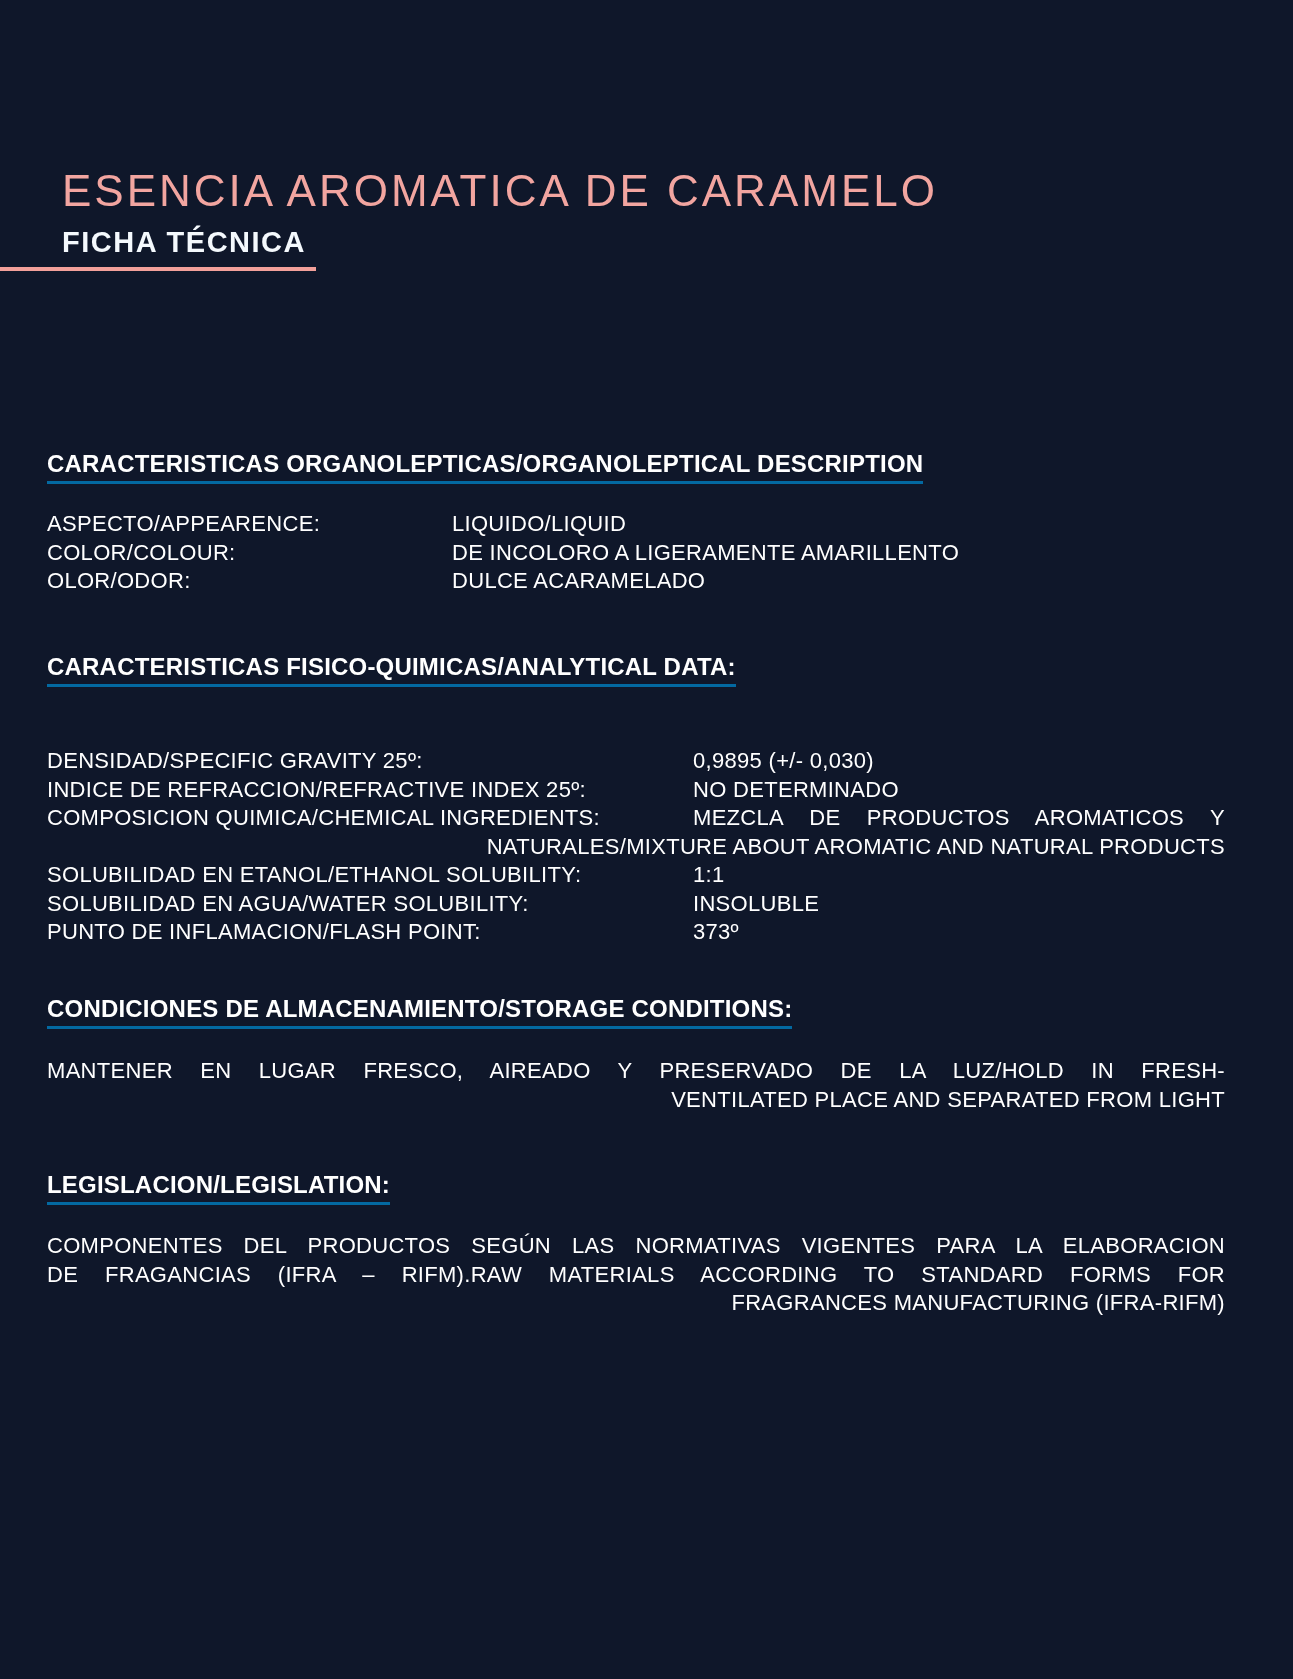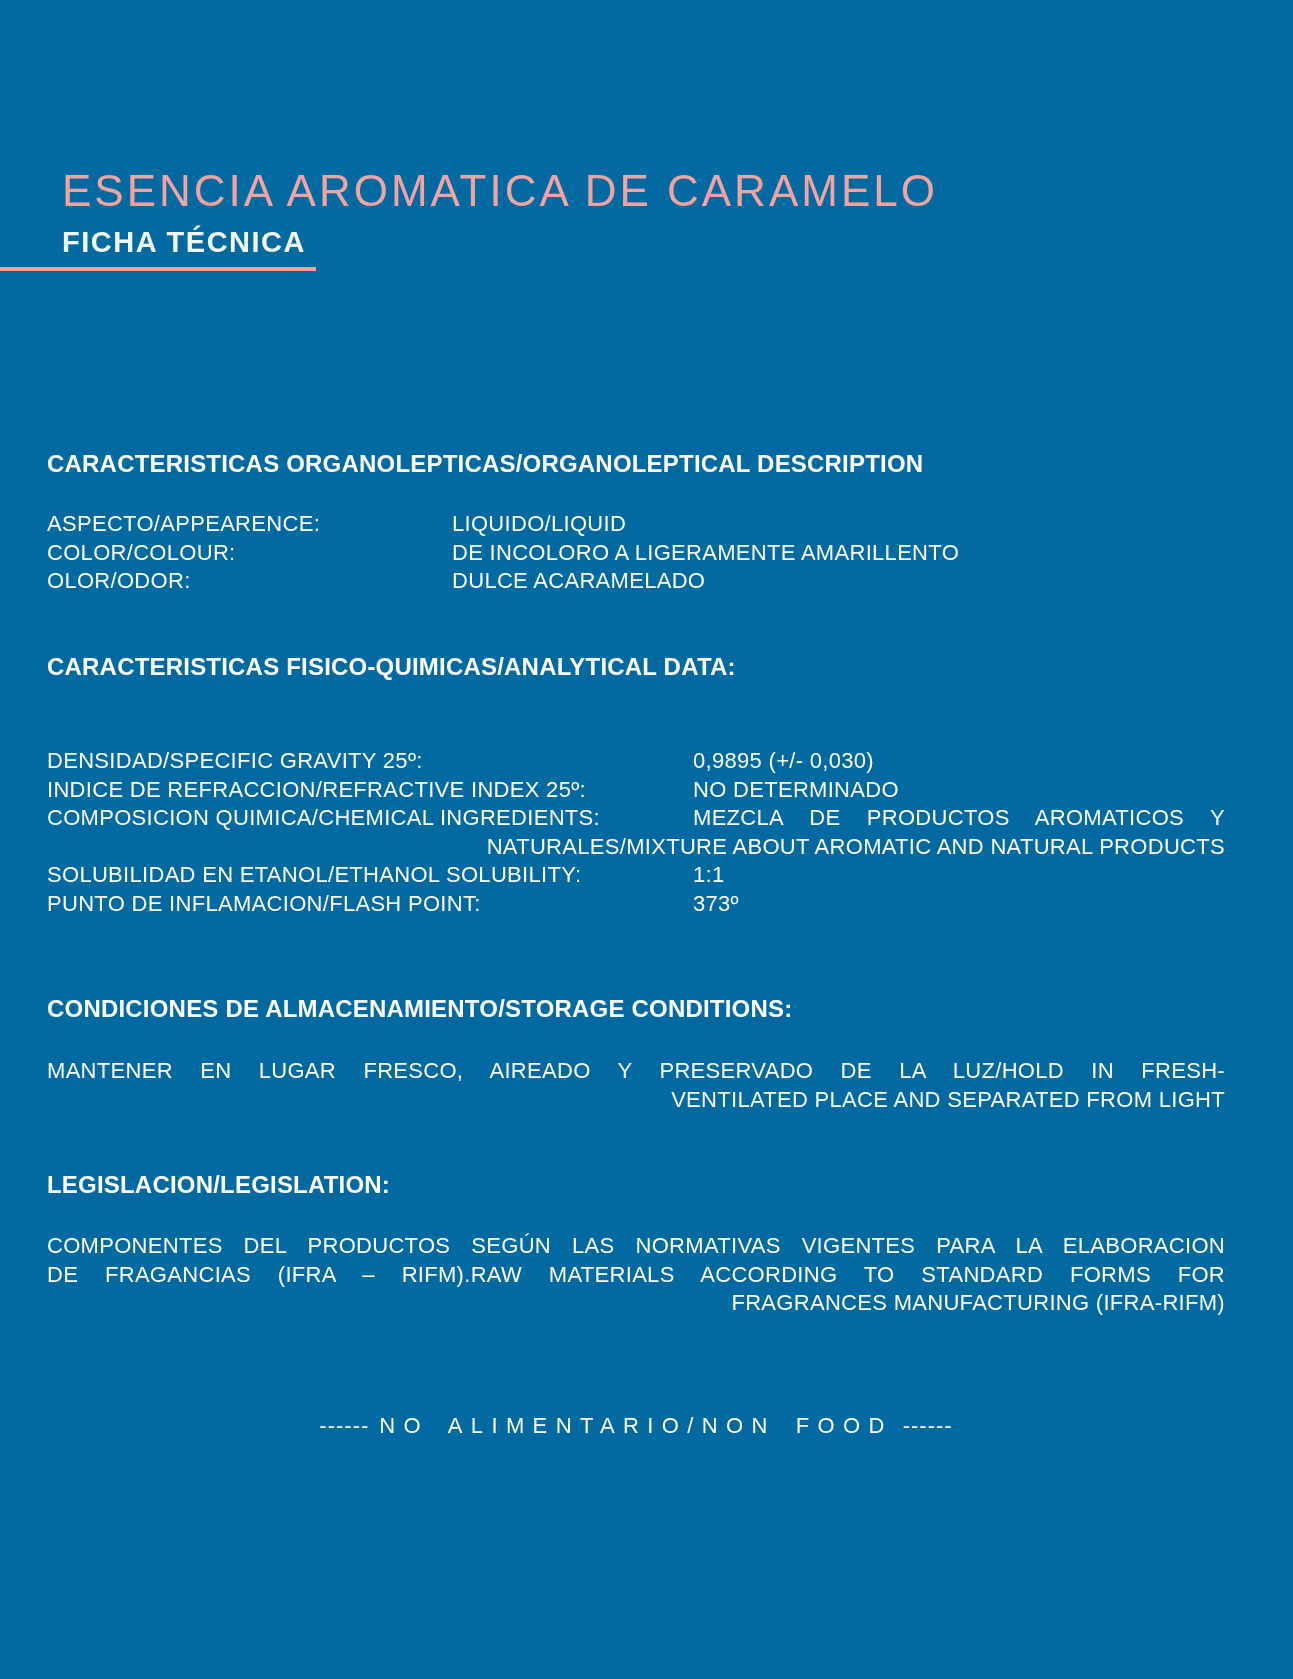--- a/index.html
+++ b/index.html
@@ -1,18 +1,18 @@
 <!DOCTYPE html>
 <html><head>
 <meta charset="utf-8">
 <style>
   html,body { margin:0; padding:0; background:#000; }
   .page {
     position:relative; width:1293px; height:1679px;
-    background:#0369a1; overflow:hidden;
+    background:#0f172a; overflow:hidden;
     font-family:"Liberation Sans", sans-serif; color:#ffffff;
   }
   .abs { position:absolute; }
 
   
   .doc-title {
     left:62px; top:166px; margin:0;
     font-size:44px; line-height:50px; font-weight:400;
     letter-spacing:3px; color:#f2a5a0; white-space:nowrap;
   }
@@ -104,20 +104,24 @@
     <div class="row row-wide">
       <span class="lbl">COMPOSICION QUIMICA/CHEMICAL INGREDIENTS:</span>
       <span class="val val-justify">MEZCLA DE PRODUCTOS AROMATICOS Y</span>
     </div>
     <div class="lline">NATURALES/MIXTURE ABOUT AROMATIC AND NATURAL PRODUCTS</div>
     <div class="row row-wide">
       <span class="lbl">SOLUBILIDAD EN ETANOL/ETHANOL SOLUBILITY:</span>
       <span class="val">1:1</span>
     </div>
     <div class="row row-wide">
+      <span class="lbl">SOLUBILIDAD EN AGUA/WATER SOLUBILITY:</span>
+      <span class="val">INSOLUBLE</span>
+    </div>
+    <div class="row row-wide">
       <span class="lbl">PUNTO DE INFLAMACION/FLASH POINT:</span>
       <span class="val">373º</span>
     </div>
   </div>
 
   <div class="abs sec-heading-wrap pos-s3h">
     <span class="sec-heading">CONDICIONES DE ALMACENAMIENTO/STORAGE CONDITIONS:</span>
   </div>
   <div class="abs body-block pos-s3para">
     <div class="jline">MANTENER EN LUGAR FRESCO, AIREADO Y PRESERVADO DE LA LUZ/HOLD IN FRESH-</div>
@@ -126,17 +130,14 @@
 
   <div class="abs body-block pos-s4para">
     <div class="jline">COMPONENTES DEL PRODUCTOS SEGÚN LAS NORMATIVAS VIGENTES PARA LA ELABORACION</div>
     <div class="jline">DE FRAGANCIAS (IFRA – RIFM).RAW MATERIALS ACCORDING TO STANDARD FORMS FOR</div>
     <div class="lline">FRAGRANCES MANUFACTURING (IFRA-RIFM)</div>
   </div>
   <div class="abs sec-heading-wrap pos-s4h">
     <span class="sec-heading">LEGISLACION/LEGISLATION:</span>
   </div>
 
-  <div class="abs footer-note">
-    <span class="dashes">------</span><span class="spaced">NO ALIMENTARIO/NON FOOD</span><span class="dashes">------</span>
-  </div>
 
 </div>
 
 </body></html>

